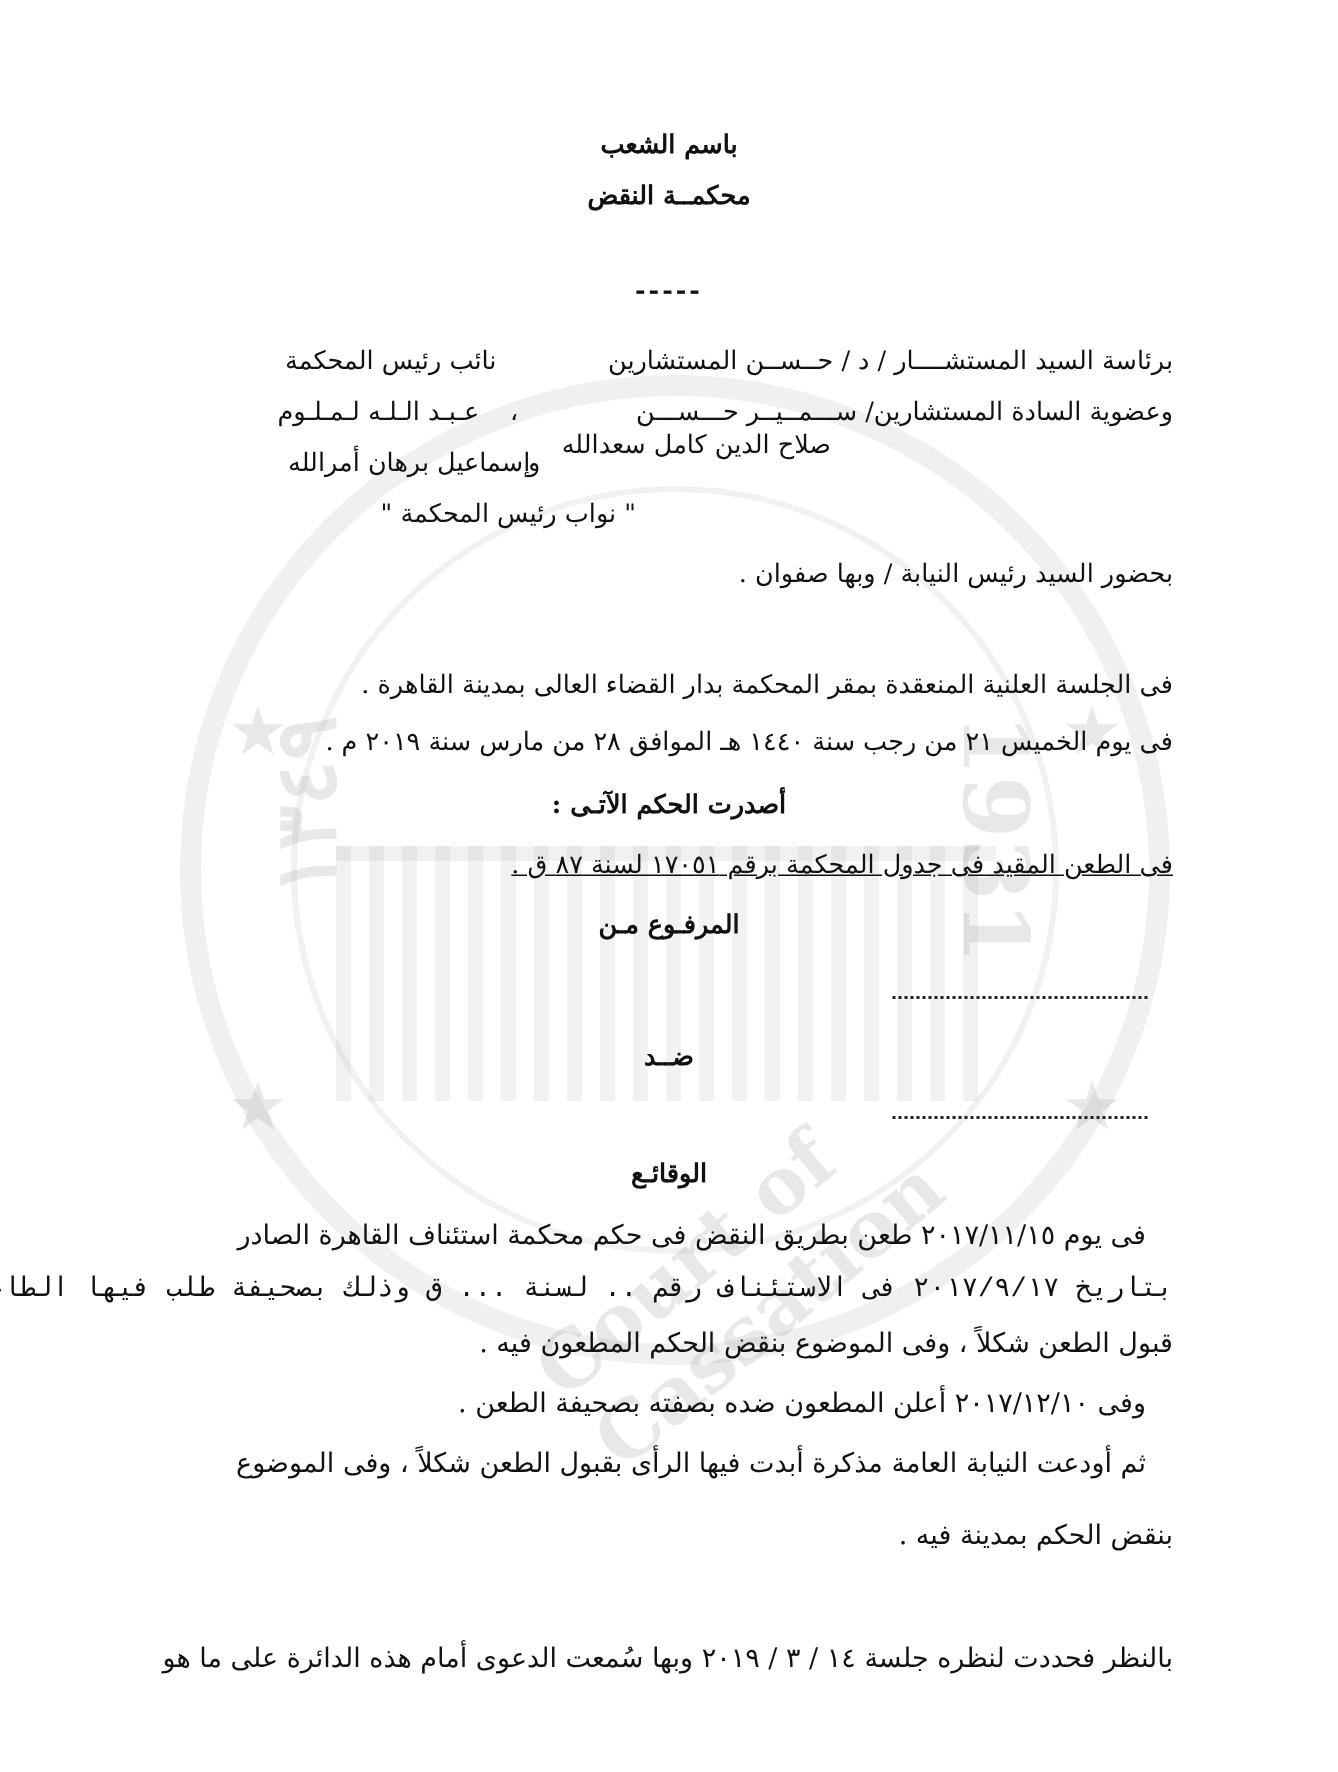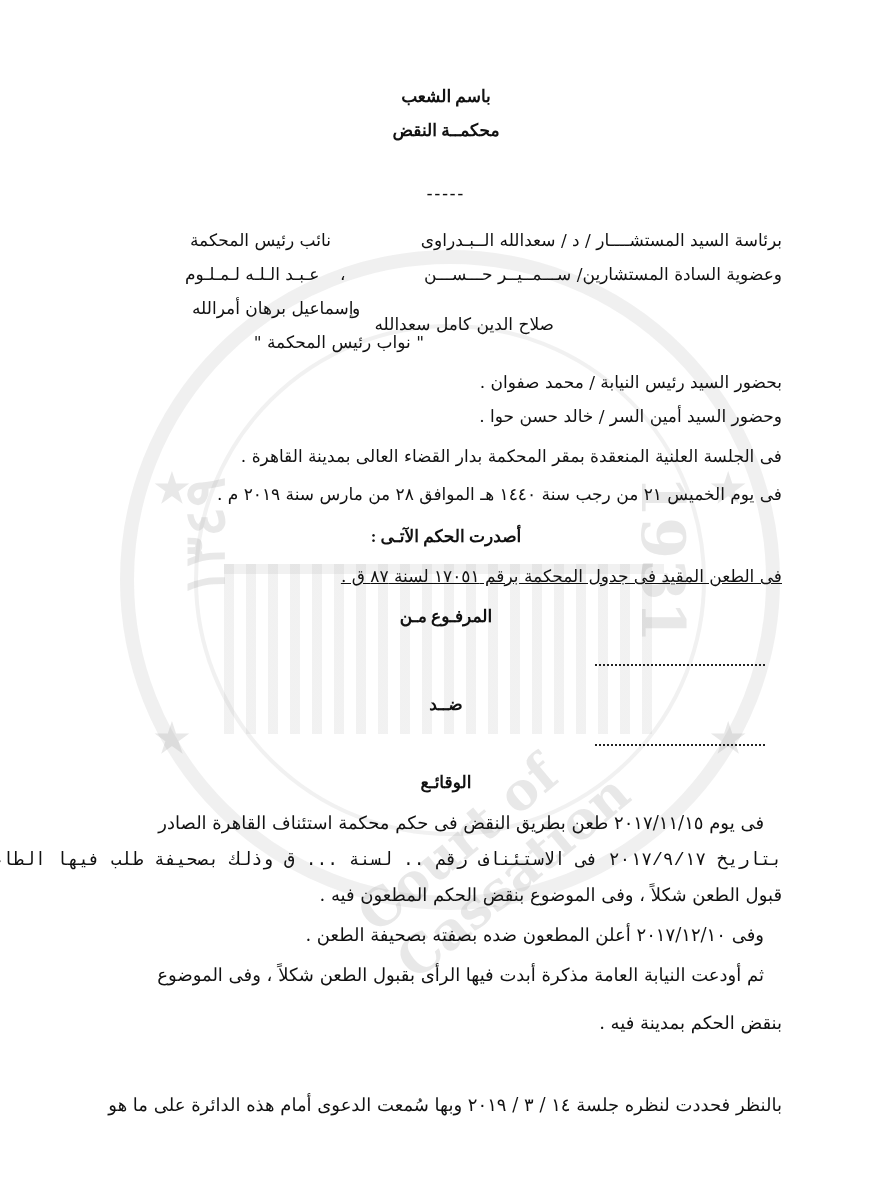--- a/index.html
+++ b/index.html
@@ -32,21 +32,21 @@
     font-weight: bold;
   }
   .wm-year { right: 20px; top: 260px; font-size: 60px; transform: rotate(90deg); }
   .wm-hijri { left: 10px; top: 240px; font-size: 56px; transform: rotate(-90deg); }
   .wm-en { left: 200px; bottom: 30px; font-size: 52px; transform: rotate(-40deg); }
   .wm-star { font-size: 40px; }
   .s1 { left: 20px; top: 200px; } .s2 { left: 20px; top: 450px; }
   .s3 { right: 20px; top: 200px; } .s4 { right: 20px; top: 450px; }
 
   .line { position: absolute; direction: rtl; white-space: nowrap; font-size: 17px; }
-  .center { left: 0; width: 892px; text-align: center; font-family: Liberation Serif, serif; }
+  .center { left: 0; width: 892px; text-align: center; }
   .bold { font-weight: bold; }
   .dash { font-weight: bold; letter-spacing: 2px; }
   .para { position: absolute; right: 110px; width: 680px; direction: rtl; text-align: justify; text-align-last: right; font-size: 18px; white-space: nowrap; }
   .dots { position: absolute; left: 595px; width: 170px; border-bottom: 2px dotted #222; height: 0; }
 </style>
 </head>
 <body>
 
 <div class="page">
 
@@ -59,35 +59,34 @@
     <span class="wm-text wm-star s1">★</span>
     <span class="wm-text wm-star s2">★</span>
     <span class="wm-text wm-star s3">★</span>
     <span class="wm-text wm-star s4">★</span>
   </div>
 
   <div class="line center bold" style="top:86px;">باسم الشعب</div>
   <div class="line center bold" style="top:120px;">محكمــة النقض</div>
   <div class="line center dash" style="top:184px;">-----</div>
 
-  <div class="line" style="top:230px; right:110px;">برئاسة السيد المستشــــار / د / سعدالله الــبـدراوى</div>
+  <div class="line" style="top:230px; right:110px;">برئاسة السيد المستشــــار / د / حــســن المستشارين</div>
   <div class="line" style="top:230px; left:190px;">نائب رئيس المحكمة</div>
 
   <div class="line" style="top:264px; right:110px;">وعضوية السادة المستشارين/ ســـمــيــر حـــســـن</div>
   <div class="line" style="top:264px; left:340px;">،</div>
   <div class="line" style="top:264px; left:185px;">عـبـد الـلـه لـمـلـوم</div>
 
-  <div class="line" style="top:314px; right:338px;text-align:center;">صلاح الدين كامل سعدالله</div>
+  <div class="line" style="top:286px; right:338px;text-align:center;">صلاح الدين كامل سعدالله</div>
   <div class="line" style="top:298px; left:352px;">و</div>
   <div class="line" style="top:298px; left:192px;">إسماعيل برهان أمرالله</div>
 
   <div class="line" style="top:332px; right:468px;">" نواب رئيس المحكمة "</div>
 
-  <div class="line" style="top:372px; right:110px;">بحضور السيد رئيس النيابة / محمد صفوان .</div>
-  <div class="line" style="top:406px; right:110px;">وحضور السيد أمين السر / خالد حسن حوا .</div>
+  <div class="line" style="top:372px; right:110px;">بحضور السيد رئيس النيابة / وبها صفوان .</div>
 
   <div class="line" style="top:446px; right:110px;">فى الجلسة العلنية المنعقدة بمقر المحكمة بدار القضاء العالى بمدينة القاهرة .</div>
   <div class="line" style="top:484px; right:110px;">فى يوم الخميس ٢١ من رجب سنة ١٤٤٠ هـ الموافق ٢٨ من مارس سنة ٢٠١٩ م .</div>
 
   <div class="line center bold" style="top:526px;">أصدرت الحكم الآتـى :</div>
   <div class="line" style="top:566px; right:110px;text-decoration:underline;">فى الطعن المقيد فى جدول المحكمة برقم ١٧٠٥١ لسنة ٨٧ ق .</div>
   <div class="line center bold" style="top:606px;">المرفـوع مـن</div>
   <div class="dots" style="top:664px;"></div>
   <div class="line center bold" style="top:694px;">ضــد</div>
   <div class="dots" style="top:744px;"></div>

